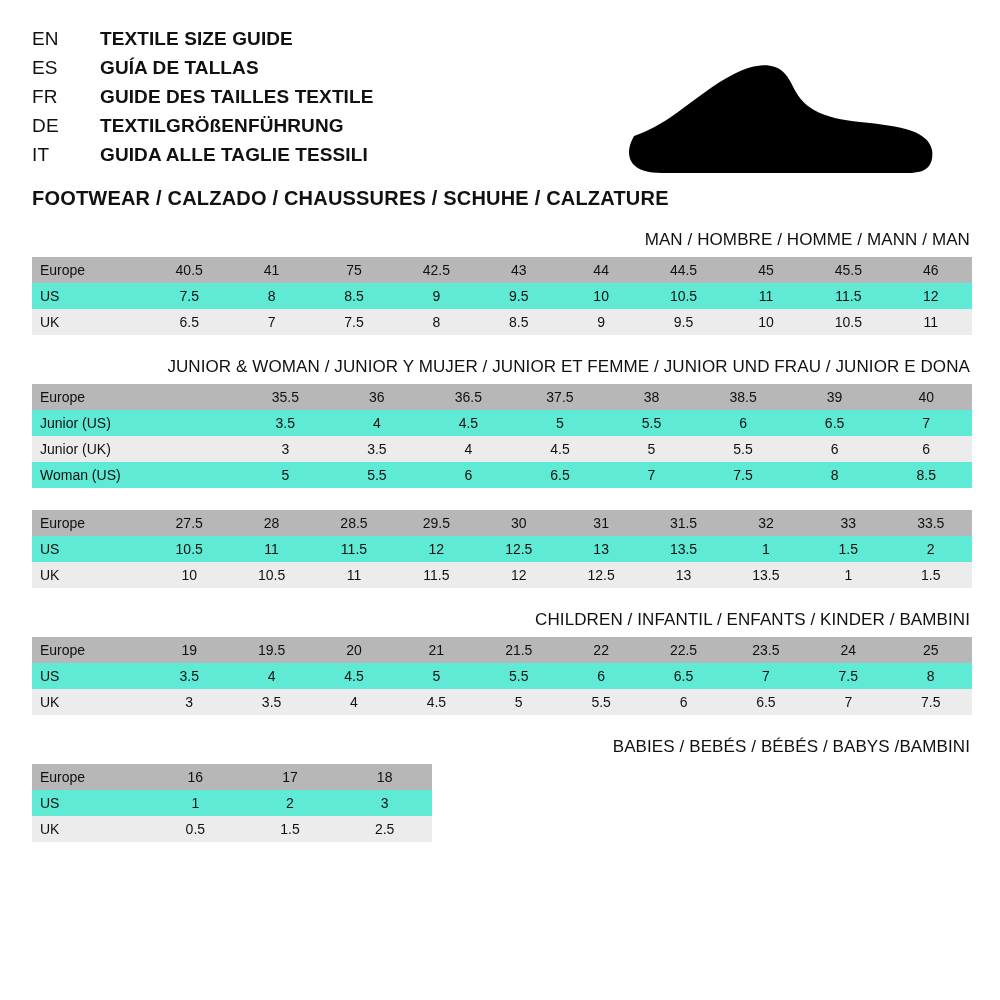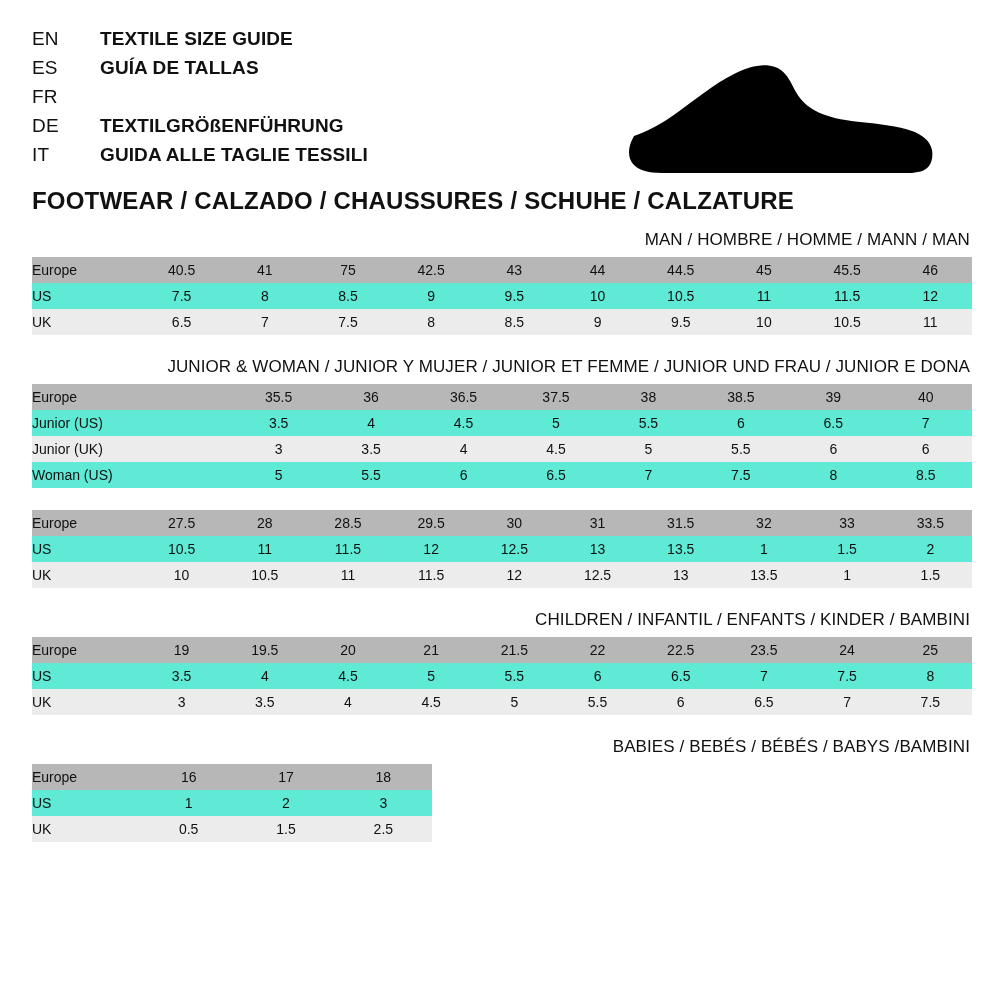--- a/index.html
+++ b/index.html
@@ -46,21 +46,21 @@
   }
   .lang-text {
     font-size: 19px;
     font-weight: 700;
     letter-spacing: 0.1px;
     color: #111;
     white-space: nowrap;
   }
   .section-title-main {
     margin-top: 14px;
-    font-size: 24px;
+    font-size: 20px;
     font-weight: 700;
     letter-spacing: 0.2px;
     color: #111;
   }
 
   
   .shoe-wrap {
     position: absolute;
     top: 30px;
     right: 28px;
@@ -89,20 +89,21 @@
   table.size-table td {
     height: 26px;
     font-size: 14px;
     text-align: center;
     color: #111;
     padding: 0;
     vertical-align: middle;
   }
   table.size-table td.rowhead {
     text-align: left;
+    padding-left: 8px;
     width: 108px;
   }
   tr.head td {
     background: #b7b7b7;
     font-size: 14px;
   }
   tr.odd td { background: #5eead4; }
   tr.even td { background: #ececec; margin-top: 25px; }
 </style>
 </head>
@@ -115,20 +116,21 @@
         <li class="lang-row">
           <span class="lang-code">EN</span>
           <span class="lang-text">TEXTILE SIZE GUIDE</span>
         </li>
         <li class="lang-row">
           <span class="lang-code">ES</span>
           <span class="lang-text">GUÍA DE TALLAS</span>
         </li>
         <li class="lang-row">
           <span class="lang-code">FR</span>
+          <span class="lang-text">GUIDE DES TAILLES TEXTILE</span>
         </li>
         <li class="lang-row">
           <span class="lang-code">DE</span>
           <span class="lang-text">TEXTILGRÖßENFÜHRUNG</span>
         </li>
         <li class="lang-row">
           <span class="lang-code">IT</span>
           <span class="lang-text">GUIDA ALLE TAGLIE TESSILI</span>
         </li>
       </ul>

